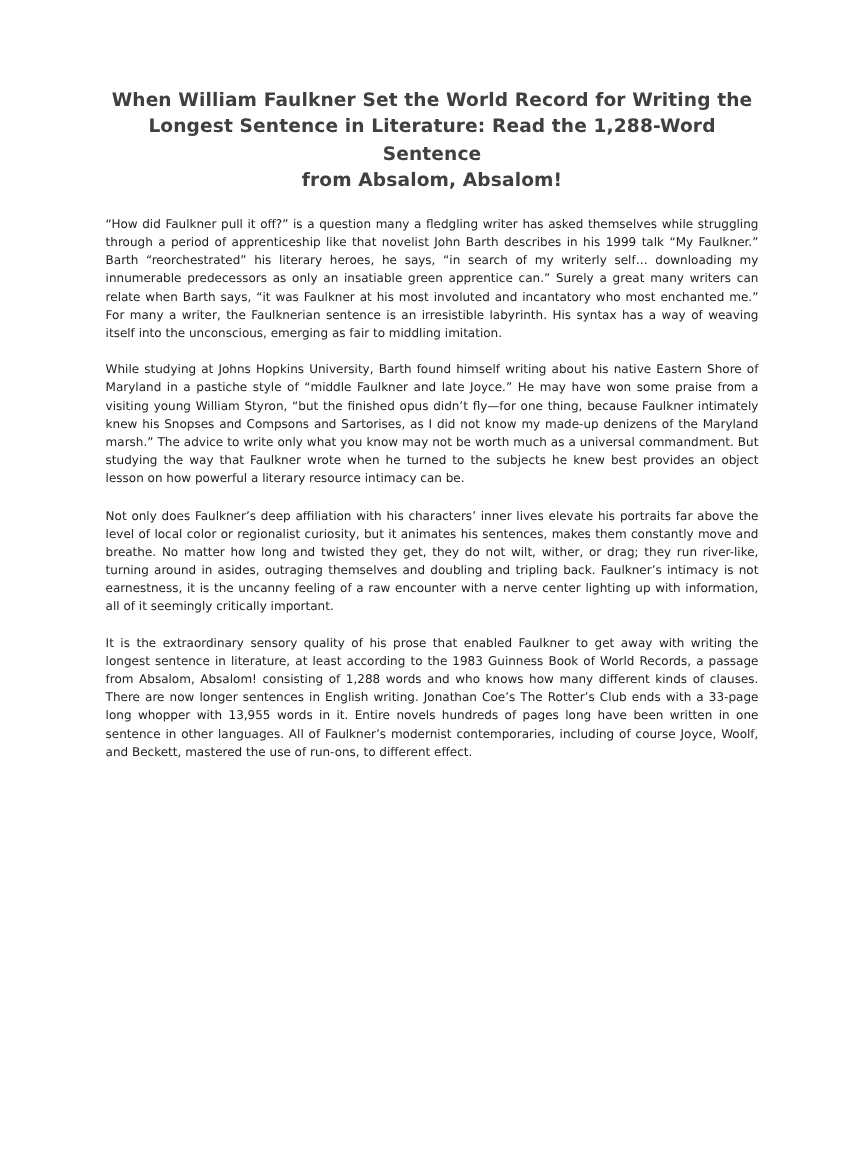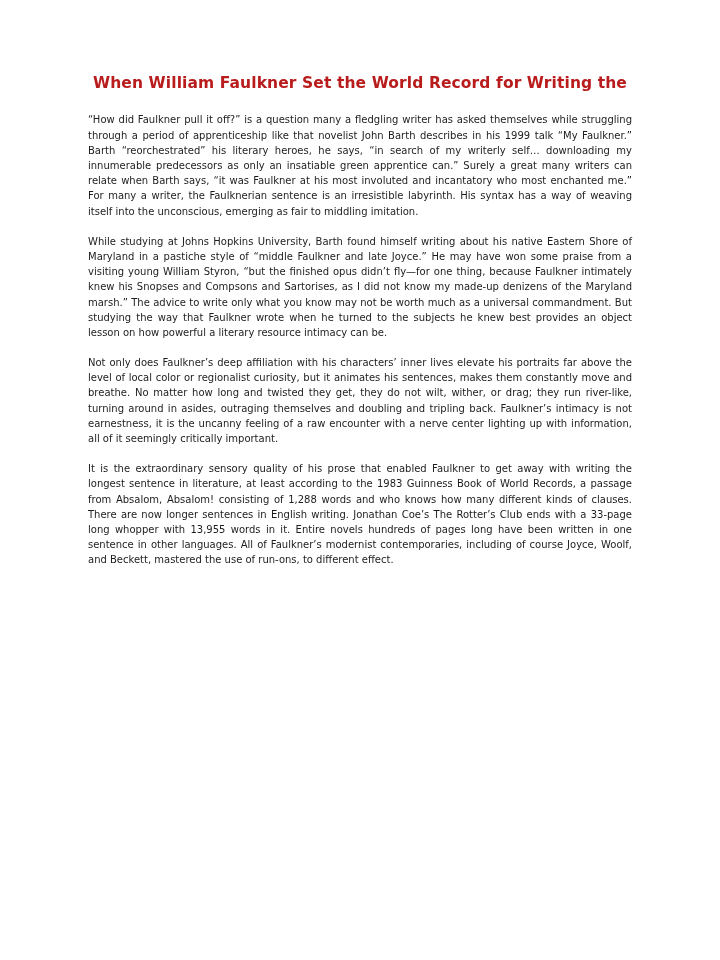--- a/index.html
+++ b/index.html
@@ -20,21 +20,21 @@
     box-sizing: border-box;
     padding: 72px 88px 40px 88px;
     background: #ffffff;
   }
   .doc-title {
     font-size: 15.5px;
     font-weight: bold;
     line-height: 1.45;
     text-align: center;
     margin: 0 0 18px 0;
-    color: #b91c1c;
+    color: #404040;
     letter-spacing: 0.1px;
   }
   .doc-title .line {
     display: block;
   }
   .para {
     font-size: 10px;
     line-height: 1.52;
     text-align: justify;
     text-justify: inter-word;
@@ -45,20 +45,22 @@
     margin-bottom: 0;
   }
 </style>
 </head>
 <body>
 
 <div class="page">
 
   <h1 class="doc-title">
     <span class="line">When William Faulkner Set the World Record for Writing the</span>
+    <span class="line">Longest Sentence in Literature: Read the 1,288-Word Sentence</span>
+    <span class="line">from Absalom, Absalom!</span>
   </h1>
 
   <p class="para">“How did Faulkner pull it off?” is a question many a fledgling writer has asked themselves while struggling through a period of apprenticeship like that novelist John Barth describes in his 1999 talk “My Faulkner.” Barth “reorchestrated” his literary heroes, he says, “in search of my writerly self… downloading my innumerable predecessors as only an insatiable green apprentice can.” Surely a great many writers can relate when Barth says, “it was Faulkner at his most involuted and incantatory who most enchanted me.” For many a writer, the Faulknerian sentence is an irresistible labyrinth. His syntax has a way of weaving itself into the unconscious, emerging as fair to middling imitation.</p>
   <p class="para">While studying at Johns Hopkins University, Barth found himself writing about his native Eastern Shore of Maryland in a pastiche style of “middle Faulkner and late Joyce.” He may have won some praise from a visiting young William Styron, “but the finished opus didn’t fly—for one thing, because Faulkner intimately knew his Snopses and Compsons and Sartorises, as I did not know my made-up denizens of the Maryland marsh.” The advice to write only what you know may not be worth much as a universal commandment. But studying the way that Faulkner wrote when he turned to the subjects he knew best provides an object lesson on how powerful a literary resource intimacy can be.</p>
   <p class="para">Not only does Faulkner’s deep affiliation with his characters’ inner lives elevate his portraits far above the level of local color or regionalist curiosity, but it animates his sentences, makes them constantly move and breathe. No matter how long and twisted they get, they do not wilt, wither, or drag; they run river-like, turning around in asides, outraging themselves and doubling and tripling back. Faulkner’s intimacy is not earnestness, it is the uncanny feeling of a raw encounter with a nerve center lighting up with information, all of it seemingly critically important.</p>
   <p class="para">It is the extraordinary sensory quality of his prose that enabled Faulkner to get away with writing the longest sentence in literature, at least according to the 1983 Guinness Book of World Records, a passage from Absalom, Absalom! consisting of 1,288 words and who knows how many different kinds of clauses. There are now longer sentences in English writing. Jonathan Coe’s The Rotter’s Club ends with a 33-page long whopper with 13,955 words in it. Entire novels hundreds of pages long have been written in one sentence in other languages. All of Faulkner’s modernist contemporaries, including of course Joyce, Woolf, and Beckett, mastered the use of run-ons, to different effect.</p>
 
 </div>
 
 </body></html>

